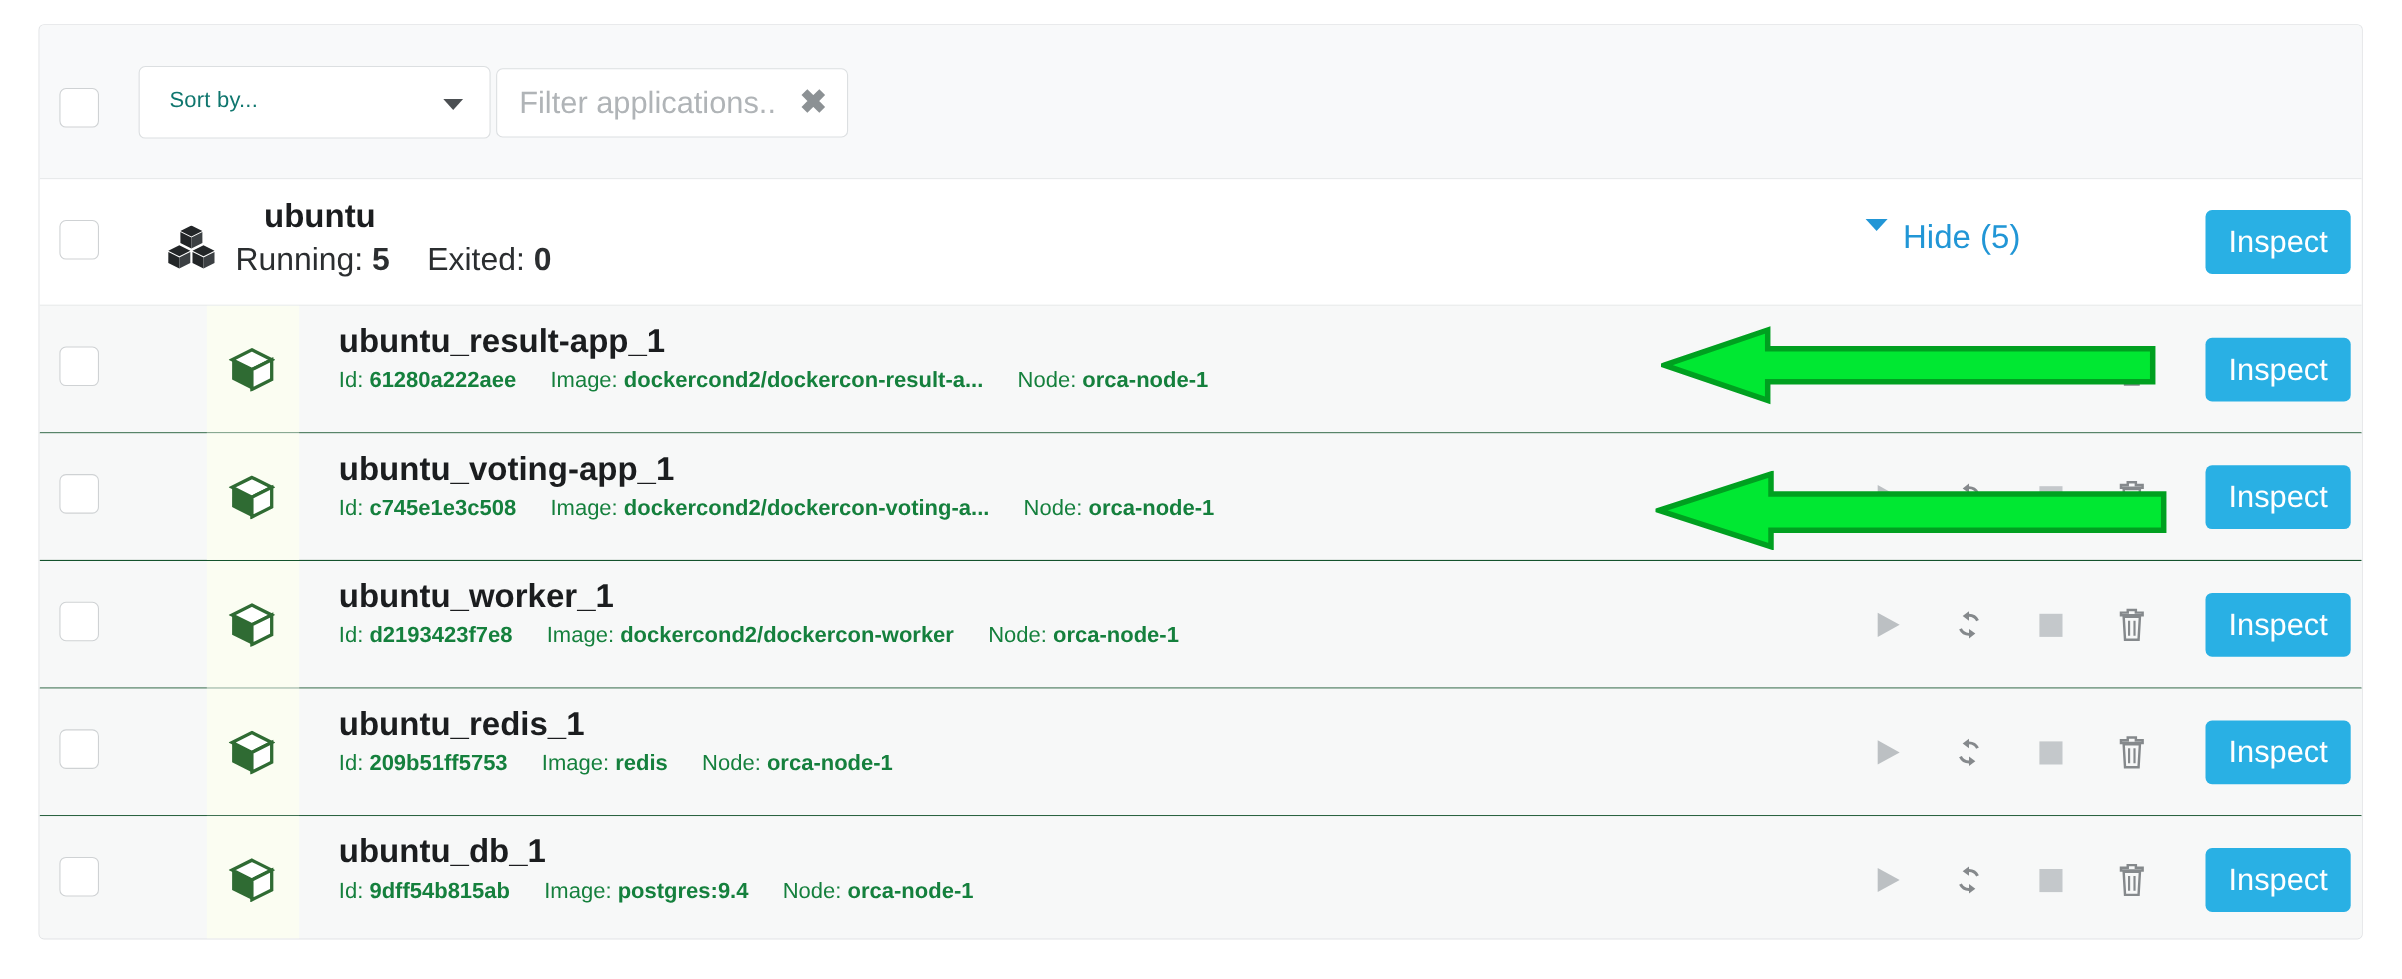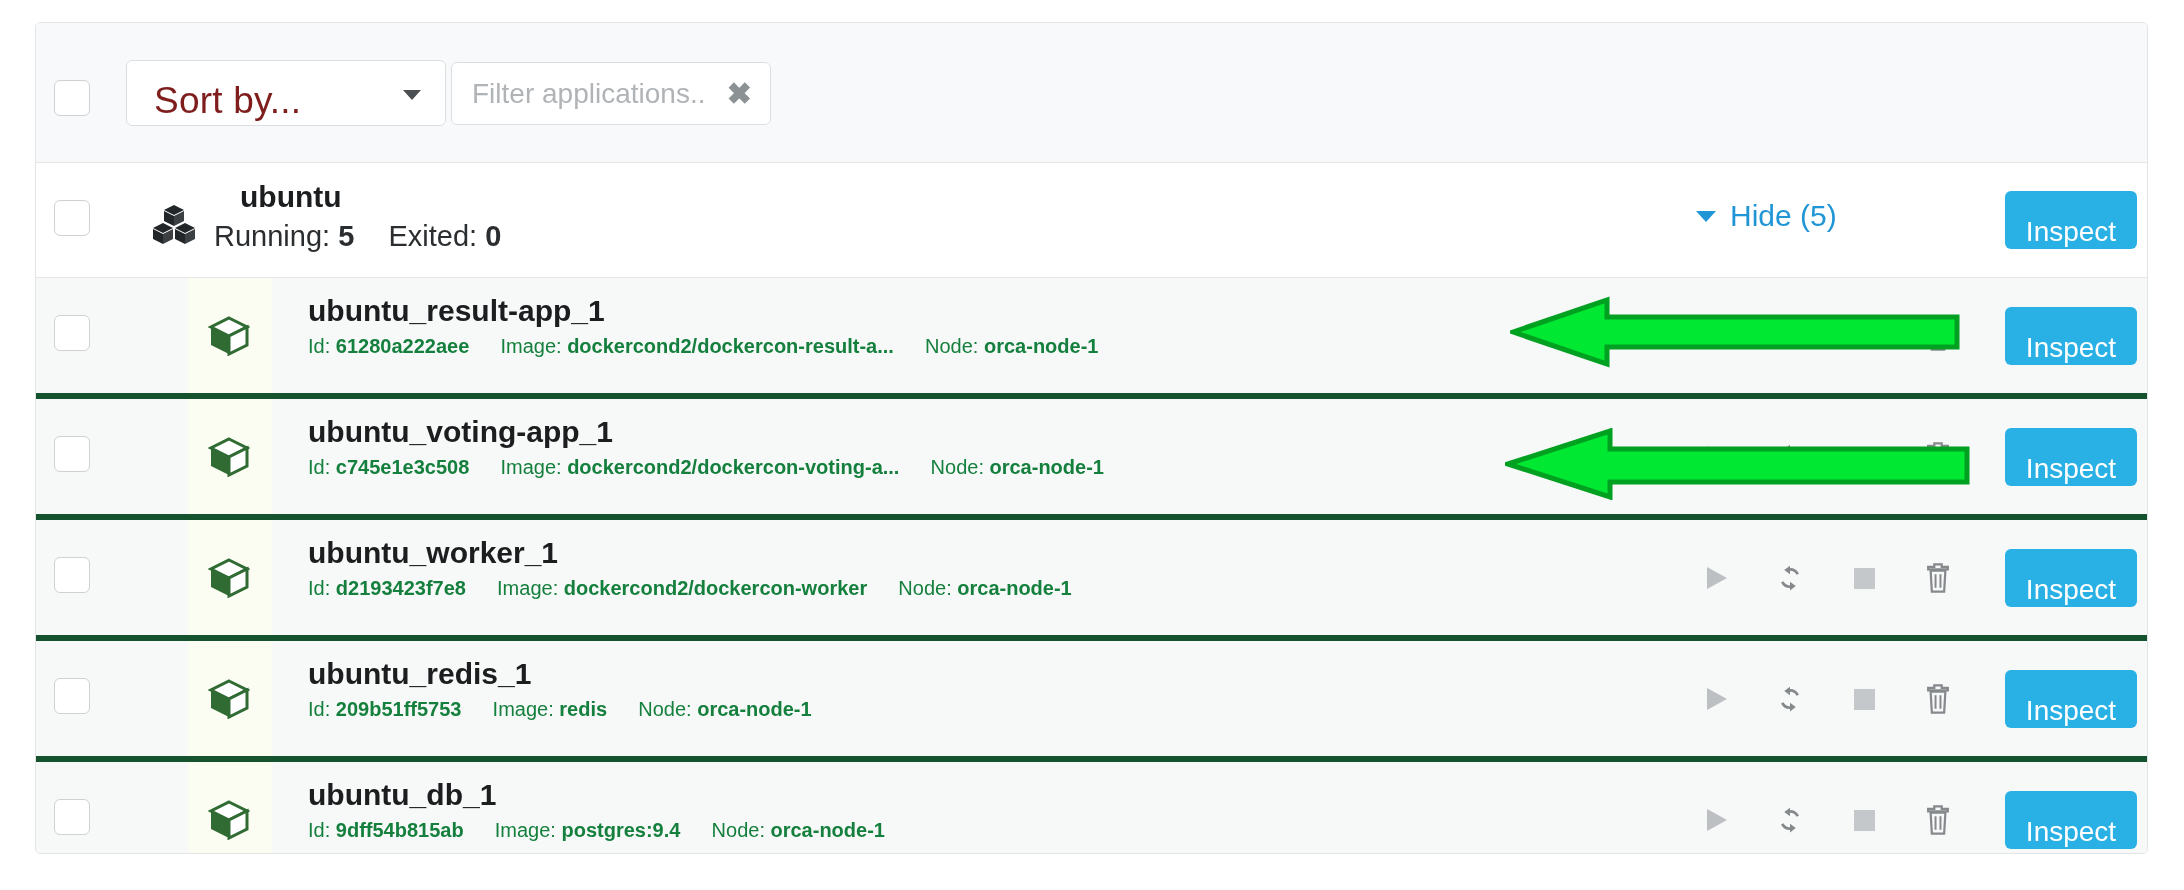--- a/index.html
+++ b/index.html
@@ -55,22 +55,22 @@
     height: 66px;
     border: 1px solid #dcdfe1;
     border-radius: 6px;
     background: #ffffff;
     box-sizing: border-box;
   }
   .sortby-label {
     position: absolute;
     left: 27px;
     top: 19px;
-    font-size: 37px;
-    color: #7f1d1d;
+    font-size: 20px;
+    color: #0f766e;
     letter-spacing: .2px;
   }
   .sortby-caret {
     position: absolute;
     right: 24px;
     top: 29px;
     width: 0; height: 0;
     border-left: 9px solid transparent;
     border-right: 9px solid transparent;
     border-top: 10px solid #4b4f52;
@@ -158,21 +158,21 @@
     color: #2b2e30;
     white-space: nowrap;
   }
   .stack-sub b { font-weight: bold; }
   .stack-sub .gap { display: inline-block; width: 18px; }
   .hide-toggle {
     position: absolute;
     left: 1660px;
     top: 36px;
     display: flex;
-    align-items: center;
+    align-items: flex-start;
     gap: 14px;
     cursor: pointer;
   }
   .hide-caret {
     width: 0; height: 0;
     border-left: 10px solid transparent;
     border-right: 10px solid transparent;
     border-top: 11px solid #2196d6;
   }
   .hide-text {
@@ -184,30 +184,30 @@
     width: 132px;
     height: 58px;
     background: #29b0e4;
     border: none;
     border-radius: 6px;
     color: #ffffff;
     font-family: "Liberation Sans", sans-serif;
     font-size: 28px;
     cursor: pointer;
     line-height: 58px;
-    padding: 12px;
+    padding: 0;
     text-align: center;
   }
   .stack-row .inspect-btn { left: 1969px; top: 28px; }
   
   .container-row {
     position: relative;
     height: 115px;
     background: #f7f8f8;
-    border-bottom: 6px solid #14532d;
+    border-bottom: 1px solid #14532d;
   }
   .container-row:last-child { border-bottom: none; }
   .icon-strip {
     position: absolute;
     left: 152px;
     top: 0;
     width: 84px;
     height: 100%;
     background: #fbfdf2;
   }

